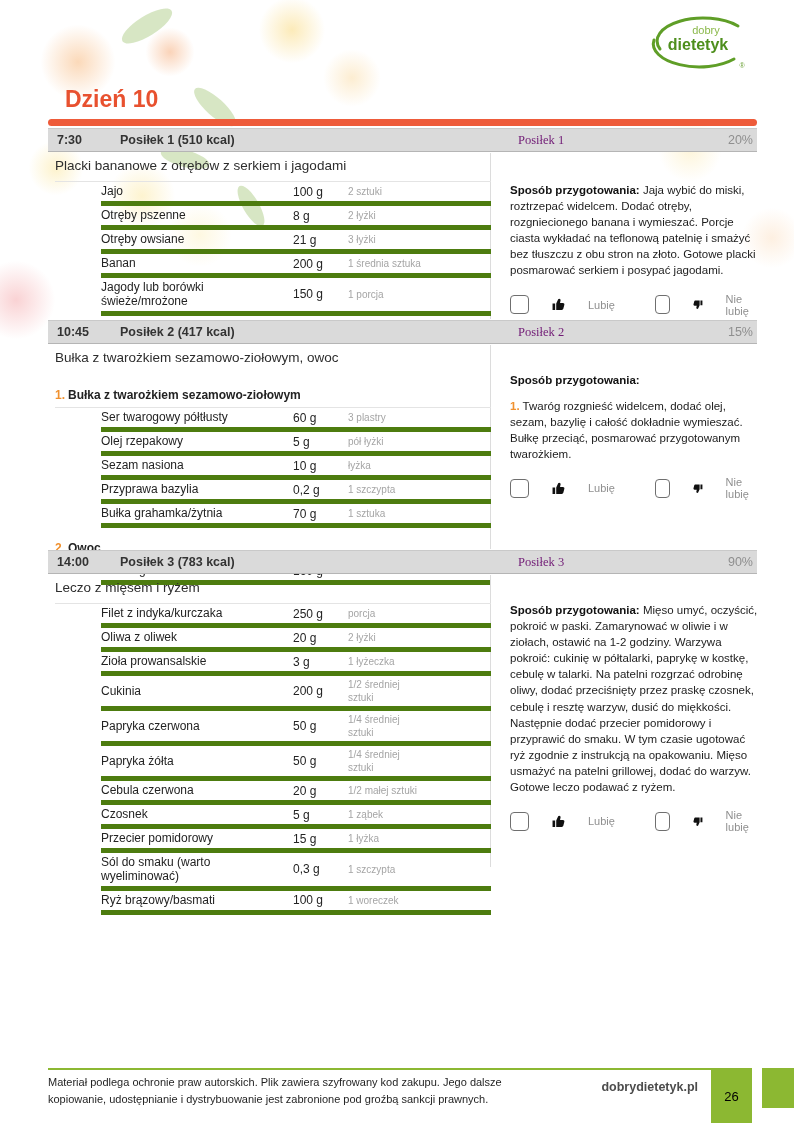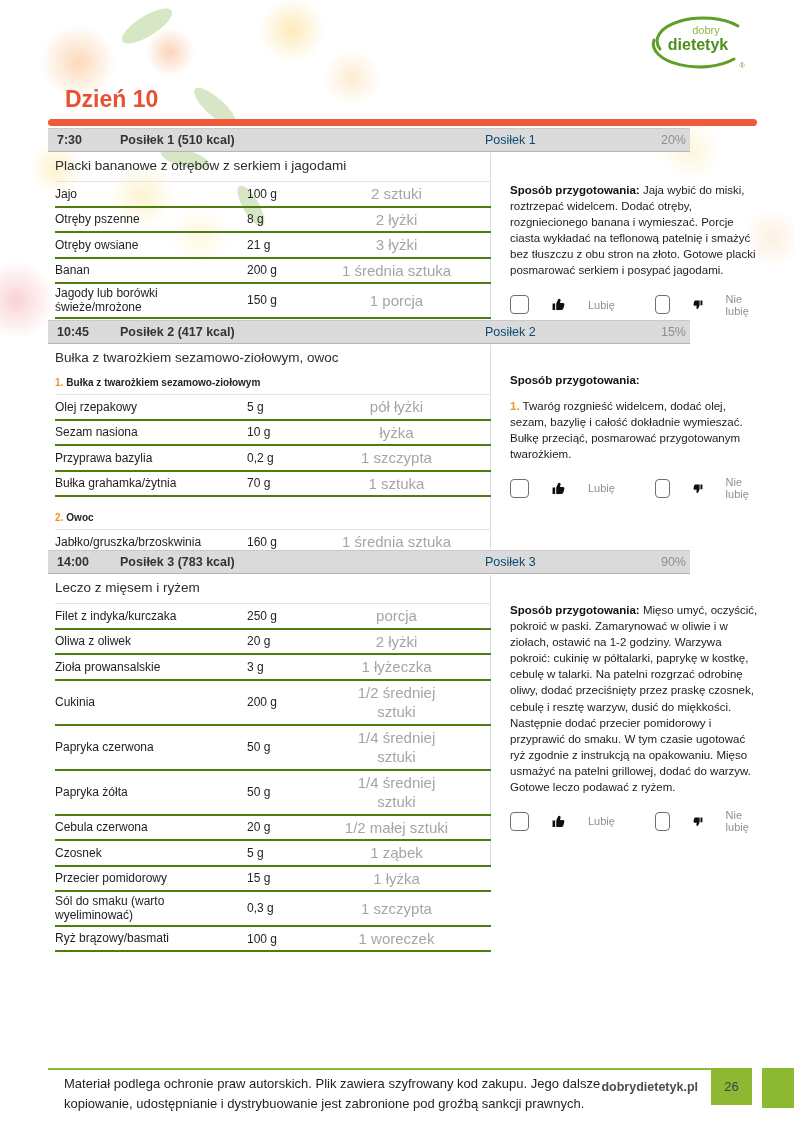--- a/index.html
+++ b/index.html
@@ -18,60 +18,60 @@
       radial-gradient(circle 56px at 16px 300px, rgba(242,148,152,.42), rgba(242,148,152,0) 70%),
       radial-gradient(circle 44px at 690px 150px, rgba(248,215,110,.25), rgba(248,215,110,0) 72%),
       radial-gradient(circle 42px at 772px 238px, rgba(245,170,90,.18), rgba(245,170,90,0) 72%);}
   .leaf{position:absolute;background:rgba(160,195,115,.42);border-radius:50%;}
   
   #logo{right:44px;top:13px;width:104px;height:60px;}
   
   #day-title{left:65px;top:86px;font-size:23px;font-weight:bold;color:#e8512f;line-height:26px;}
   #accent-bar{left:48px;top:119px;width:709px;height:7px;background:#ee5b3a;border-radius:4px;}
   
-  .mealbar{position:absolute;left:48px;width:642px;height:24px;background:#dadada;border-top:1px solid #c9c9c9;border-bottom:1px solid #b5b5b5;box-sizing:border-box;display:flex;align-items:center;font-size:12.5px;}
+  .mealbar{position:absolute;left:48px;width:709px;height:24px;background:#dadada;border-top:1px solid #c9c9c9;border-bottom:1px solid #b5b5b5;box-sizing:border-box;display:flex;align-items:center;font-size:12.5px;}
   #bar1{top:128px;} #bar2{top:320px;} #bar3{top:550px;}
   .mtime{margin-left:9px;min-width:63px;font-weight:600;color:#333;}
   .mtitle{font-weight:600;color:#333;}
-  .mlabel{position:absolute;left:437px;color:#0c4a6e;}
+  .mlabel{position:absolute;left:470px;color:#701a75;font-family:Liberation Serif, serif;}
   .mpct{position:absolute;right:4px;color:#8f8f8f;}
   
   .vline{position:absolute;left:490px;width:1px;background:#dcdcdc;}
   #v1{top:153px;height:166px;} #v2{top:345px;height:204px;} #v3{top:575px;height:292px;}
   
   .leftcol{position:absolute;left:55px;width:436px;}
   #m1-left{top:156px;} #m2-left{top:348px;} #m3-left{top:578px;}
   .dish{font-size:13.5px;font-weight:normal;color:#2d2d2d;line-height:20px;margin-bottom:5px;}
-  .ghead{font-size:10px;font-weight:bold;color:#232323;line-height:17px;margin:6px 0 3px 0;}
+  .ghead{font-size:12px;font-weight:bold;color:#232323;line-height:17px;margin:19px 0 3px 0;}
   .ghead2{margin-top:12px;}
   .gnum{color:#f0912f;margin-right:3px;}
   .rows{border-top:1px solid #e4e4e4;}
-  .row{display:flex;align-items:center;border-bottom:2px solid #4d7c0f;padding:2px 0;min-height:15px;}
+  .row{display:flex;align-items:center;border-bottom:5px solid #4d7c0f;padding:2px 0;min-height:15px;margin-left:46px;}
   .rn{width:192px;font-size:12px;color:#232323;line-height:1.2;}
   .ra{width:55px;font-size:12px;color:#232323;}
-  .rm{flex:1;font-size:15px;color:#a5a5a5;line-height:1.3;text-align:center;}
+  .rm{flex:1;font-size:10px;color:#a5a5a5;line-height:1.3;}
   .rn div:empty,.rm div:empty{display:none;}
   
   .rightcol{position:absolute;left:510px;width:248px;}
   #m1-right{top:182px;} #m2-right{top:372px;} #m3-right{top:602px;}
   .instr{font-size:11.5px;line-height:1.4;color:#1c1c1c;margin:0;}
   .instr-label{font-weight:bold;color:#111;}
   .step{margin-top:10px;}
   .stepnum{color:#f0912f;font-weight:bold;}
   
   .likes{display:flex;align-items:center;gap:40px;margin-top:14px;}
   .opt{display:flex;align-items:center;gap:23px;}
   .cb{width:17px;height:17px;border:1.5px solid #6f6f6f;border-radius:4px;background:#fff;display:inline-block;}
   .thumb{width:13px;height:13px;fill:#101010;}
   .optlabel{font-size:11px;color:#8f8f8f;}
   
   #f-line{left:48px;top:1068px;width:663px;height:2px;background:#8cb832;}
-  #f-copy{left:64px;top:1074px;font-size:13px;color:#1f1f1f;line-height:1.55;}
+  #f-copy{left:48px;top:1074px;font-size:11px;color:#1f1f1f;line-height:1.55;}
   #f-site{right:96px;top:1080px;font-size:12.5px;font-weight:bold;color:#4c4c4c;}
-  #f-box1{left:711px;top:1068px;width:41px;height:37px;background:#8cb832;color:#404040;display:flex;align-items:center;justify-content:center;font-size:13px;}
+  #f-box1{left:711px;top:1068px;width:41px;height:56px;background:#8cb832;color:#000000;display:flex;align-items:center;justify-content:center;font-size:13px;}
   #f-box2{left:762px;top:1068px;width:32px;height:40px;background:#8cb832;}
 </style>
 </head>
 <body>
 
 <div id="bg-decor"></div>
 <div class="leaf" style="left:118px;top:16px;width:58px;height:20px;transform:rotate(-32deg);"></div>
 <div class="leaf" style="left:188px;top:98px;width:54px;height:18px;transform:rotate(42deg);"></div>
 <div class="leaf" style="left:160px;top:150px;width:50px;height:17px;transform:rotate(15deg);"></div>
 <div class="leaf" style="left:228px;top:198px;width:46px;height:16px;transform:rotate(60deg);"></div>
@@ -176,20 +176,29 @@
   <span class="mpct">15%</span>
 </div>
 <div class="vline" id="v2"></div>
 
 <div class="leftcol" id="m2-left">
   <div class="dish">Bułka z twarożkiem sezamowo-ziołowym, owoc</div>
   <div class="ghead"><span class="gnum">1.</span><span>Bułka z twarożkiem sezamowo-ziołowym</span></div>
   <div class="rows">
     <div class="row">
         <div class="rn">
+          <div>Ser twarogowy półtłusty</div>
+        </div>
+        <div class="ra">60 g</div>
+        <div class="rm">
+          <div>3 plastry</div>
+        </div>
+      </div>
+    <div class="row">
+        <div class="rn">
           <div>Olej rzepakowy</div>
         </div>
         <div class="ra">5 g</div>
         <div class="rm">
           <div>pół łyżki</div>
         </div>
       </div>
     <div class="row">
         <div class="rn">
           <div>Sezam nasiona</div>

